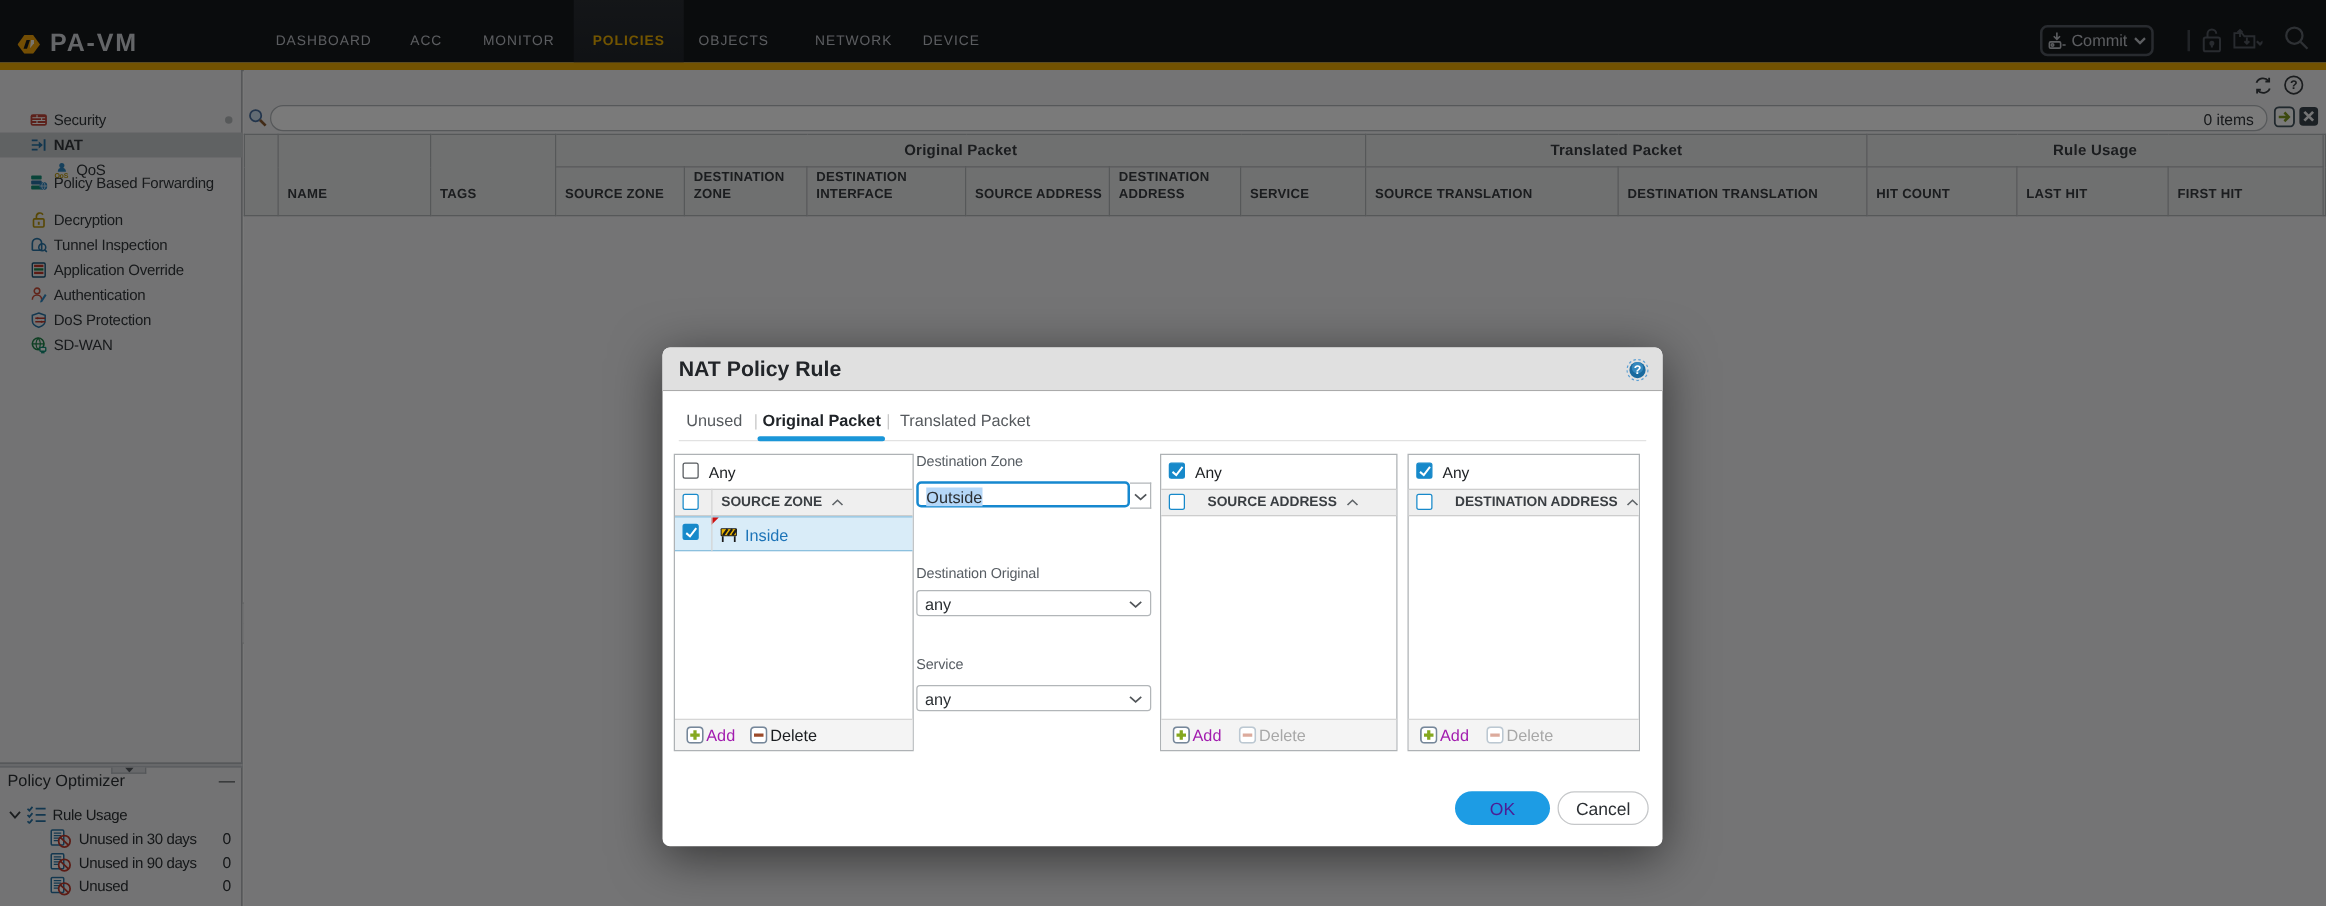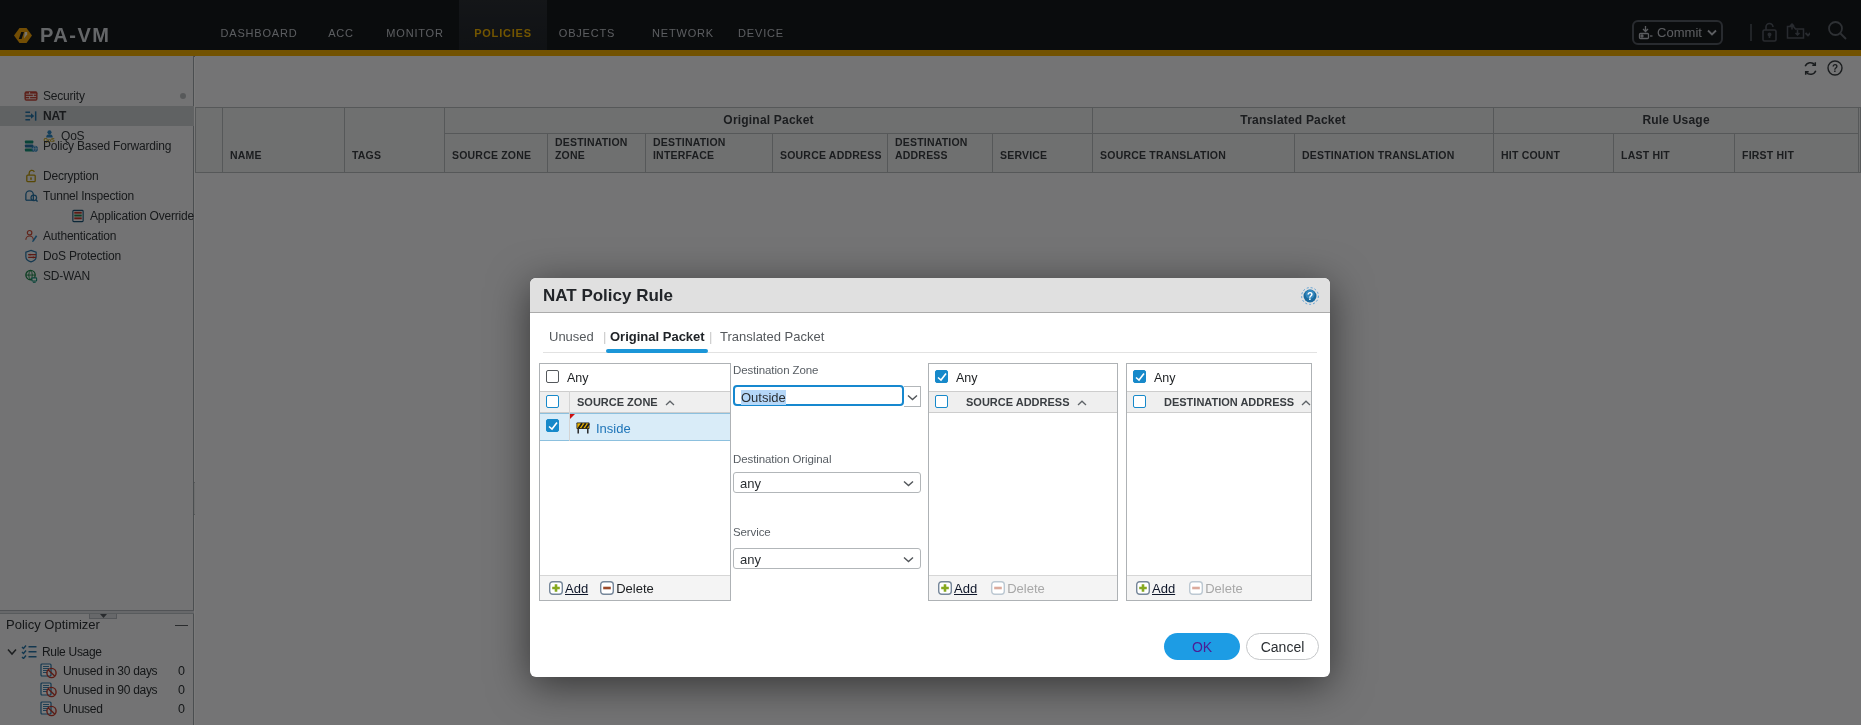--- a/index.html
+++ b/index.html
@@ -70,21 +70,21 @@
 
 #selrow { position:absolute; left:0; top:49px; right:0; height:28px; background:#d9ecf8; border-top:1px solid #8cc0de; border-bottom:1px solid #8cc0de; }
 
 .flabel { position:absolute; left:203px; font-size:11.5px; letter-spacing:-0.1px; font-weight:normal; color:#575d63; }
 .combo { position:absolute; left:203px; width:188px; height:21px; border:1px solid #b2b6b9; border-radius:3px; background:#fff; }
 .combo .txt { position:absolute; left:6px; top:3px; font-size:13px; color:#2b2f33; }
 .combo.focus { border:2px solid #1688cf; width:171px; border-radius:4px; }
 .ctrig { position:absolute; left:374px; width:17px; height:21px; border:1px solid #b2b6b9; border-left:none; background:#fff; }
 .hl { background:#b5d7f8; }
 
-.btn-add-txt { font-size:13px; color:#0f172a; margin-left:2px;text-decoration:underline; }
+.btn-add-txt { font-size:13px; color:#a21caf; margin-left:2px; }
 .btn-del-txt { font-size:13px; color:#1b1e21; margin-left:2px; }
 .btn-del-txt.dis { color:#a8a8a8; }
 
 #okbtn { position:absolute; left:634px; top:355px; width:76px; height:27px; border-radius:14px; background:#1d9ce4; color:#4c1d95; font-size:14px; display:flex; align-items:center; justify-content:center; }
 #cancelbtn { position:absolute; left:716px; top:355px; width:73px; height:27px; border-radius:14px; background:#fff; border:1px solid #c5c7c9; color:#2b2f33; font-size:14px; display:flex; align-items:center; justify-content:center; }
 </style>
 </head>
 <body>
 <div id="stage">
 
@@ -166,21 +166,21 @@
           <rect x="3" y="6.5" width="9" height="7" rx="1" fill="none" stroke="#b7950b" stroke-width="1.4"></rect>
           <path d="M5.5 6.5 V4.5 a3 3 0 0 1 5.6-1.5" stroke="#b7950b" stroke-width="1.4" fill="none"></path>
           <rect x="6.7" y="9" width="1.6" height="2.6" fill="#b7950b"></rect>
         </svg>Decryption</div>
     <div class="sitem" style="top:130px;"><svg class="ic" viewBox="0 0 15 15">
           <path d="M2 12 V6 a4 4 0 0 1 8 0 v6" fill="none" stroke="#2874a6" stroke-width="1.4"></path>
           <path d="M2 12 h8" stroke="#2874a6" stroke-width="1.4"></path>
           <circle cx="10.5" cy="9.5" r="3" fill="none" stroke="#2874a6" stroke-width="1.3"></circle>
           <path d="M12.6 11.6 L14.5 13.5" stroke="#2874a6" stroke-width="1.5"></path>
         </svg>Tunnel Inspection</div>
-    <div class="sitem" style="top:150px;justify-content:flex-end;"><svg class="ic" viewBox="0 0 15 15">
+    <div class="sitem" style="top:150px;"><svg class="ic" viewBox="0 0 15 15">
           <rect x="2" y="1.5" width="11" height="12" rx="1" fill="none" stroke="#1a5276" stroke-width="1.2"></rect>
           <rect x="3.5" y="3" width="8" height="2" fill="#c0392b"></rect>
           <rect x="3.5" y="6" width="8" height="2" fill="#1e8449"></rect>
           <rect x="3.5" y="9" width="8" height="2" fill="#c0392b"></rect>
         </svg>Application Override</div>
     <div class="sitem" style="top:170px;"><svg class="ic" viewBox="0 0 15 15">
           <circle cx="6" cy="4" r="2.4" fill="none" stroke="#ca4c38" stroke-width="1.3"></circle>
           <path d="M2 11.5 a4 4 0 0 1 8 0" fill="none" stroke="#ca4c38" stroke-width="1.3"></path>
           <path d="M9 12.5 l3.8-5.8 1.4 1 -3.8 5.8 -1.8 0.4 z" fill="#2e86c1"></path>
         </svg>Authentication</div>
@@ -262,20 +262,36 @@
           <g stroke="#383c40" stroke-width="1.5" fill="none">
             <path d="M2.2 5.2 a5.6 5.6 0 0 1 9.6-1.4"></path>
             <path d="M12.8 9.8 a5.6 5.6 0 0 1 -9.6 1.4"></path>
             <path d="M12.3 1.2 v3 h-3"></path>
             <path d="M2.7 13.8 v-3 h3"></path>
           </g>
         </svg>
       <svg style="position:absolute;left:1632px;top:4px;" width="16" height="16" viewBox="0 0 16 16">
           <circle cx="8" cy="8" r="7" stroke="#383c40" stroke-width="1.4" fill="none"></circle>
           <text x="8" y="11.5" font-size="10" font-weight="bold" fill="#383c40" text-anchor="middle" font-family="Liberation Sans">?</text>
+        </svg>
+    </div>
+    <div id="searchrow">
+      <svg style="position:absolute;left:3px;top:6px;" width="16" height="16" viewBox="0 0 16 16">
+          <circle cx="6.5" cy="6.5" r="4.5" fill="#cfe2f3" stroke="#4a70a0" stroke-width="1.4"></circle>
+          <path d="M10 10 L14.5 14.5" stroke="#8a5a30" stroke-width="2.2"></path>
+        </svg>
+      <div id="searchpill"></div>
+      <div id="items0">0 items</div>
+      <svg style="position:absolute;left:1624px;top:5px;" width="17" height="17" viewBox="0 0 17 17">
+          <rect x="0.8" y="0.8" width="15.4" height="15.4" rx="3.5" stroke="#43545f" stroke-width="1.5" fill="#fff"></rect>
+          <path d="M4 8.5 h7 M8.5 5 l3.5 3.5 -3.5 3.5" stroke="#7f9a20" stroke-width="2" fill="none"></path>
+        </svg>
+      <svg style="position:absolute;left:1644px;top:5px;" width="16" height="16" viewBox="0 0 16 16">
+          <rect x="0.5" y="0.5" width="15" height="15" rx="3" fill="#39444d"></rect>
+          <path d="M4.5 4.5 L11.5 11.5 M11.5 4.5 L4.5 11.5" stroke="#f2f3f4" stroke-width="2.2"></path>
         </svg>
     </div>
     <table id="grid">
       <colgroup>
         <col style="width:27px">
           <col style="width:122px">
           <col style="width:100px">
         <col style="width:103px">
           <col style="width:98px">
           <col style="width:127px">

